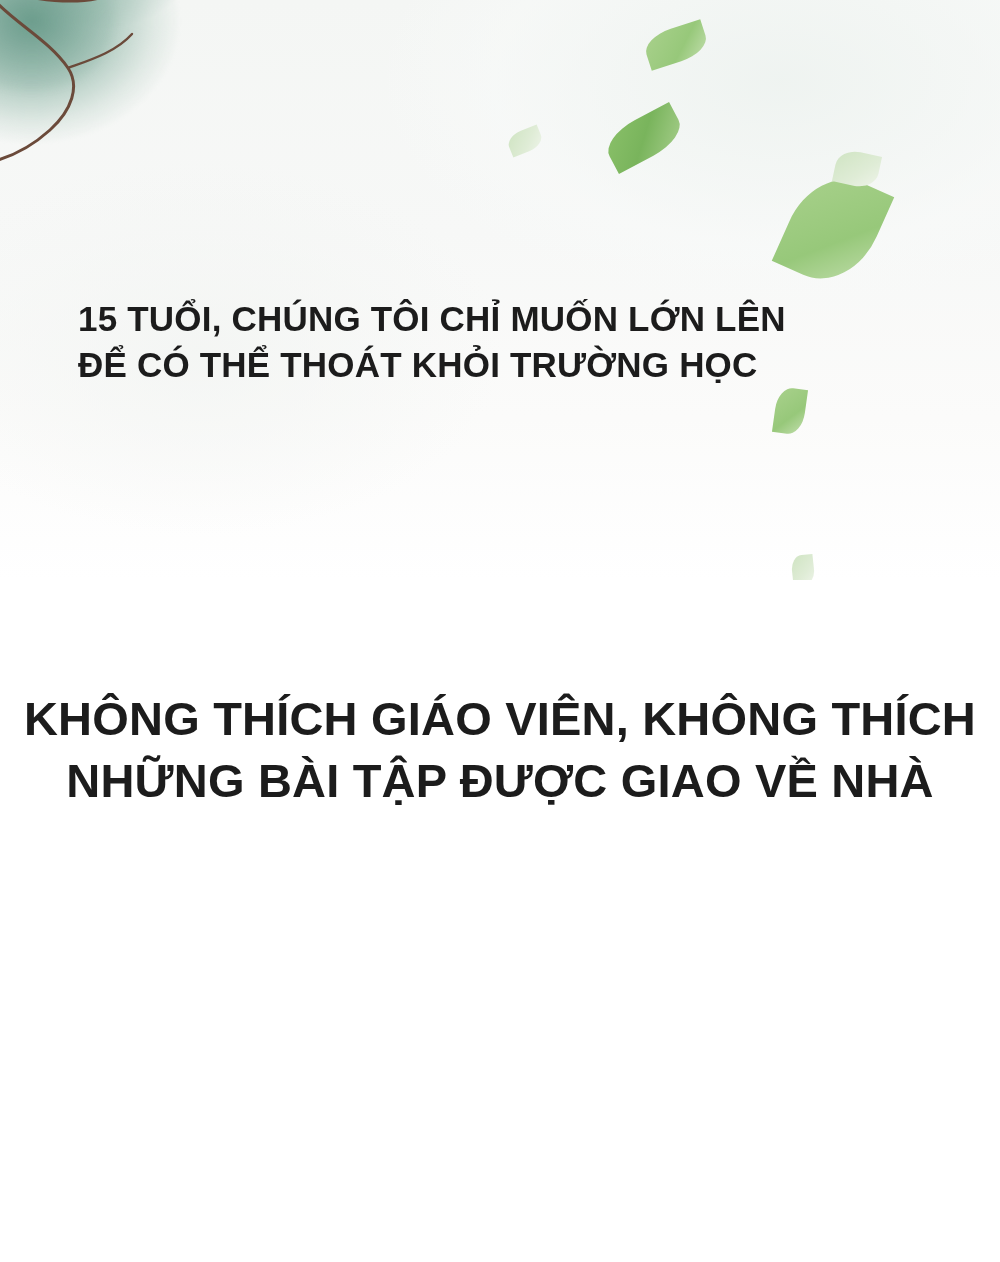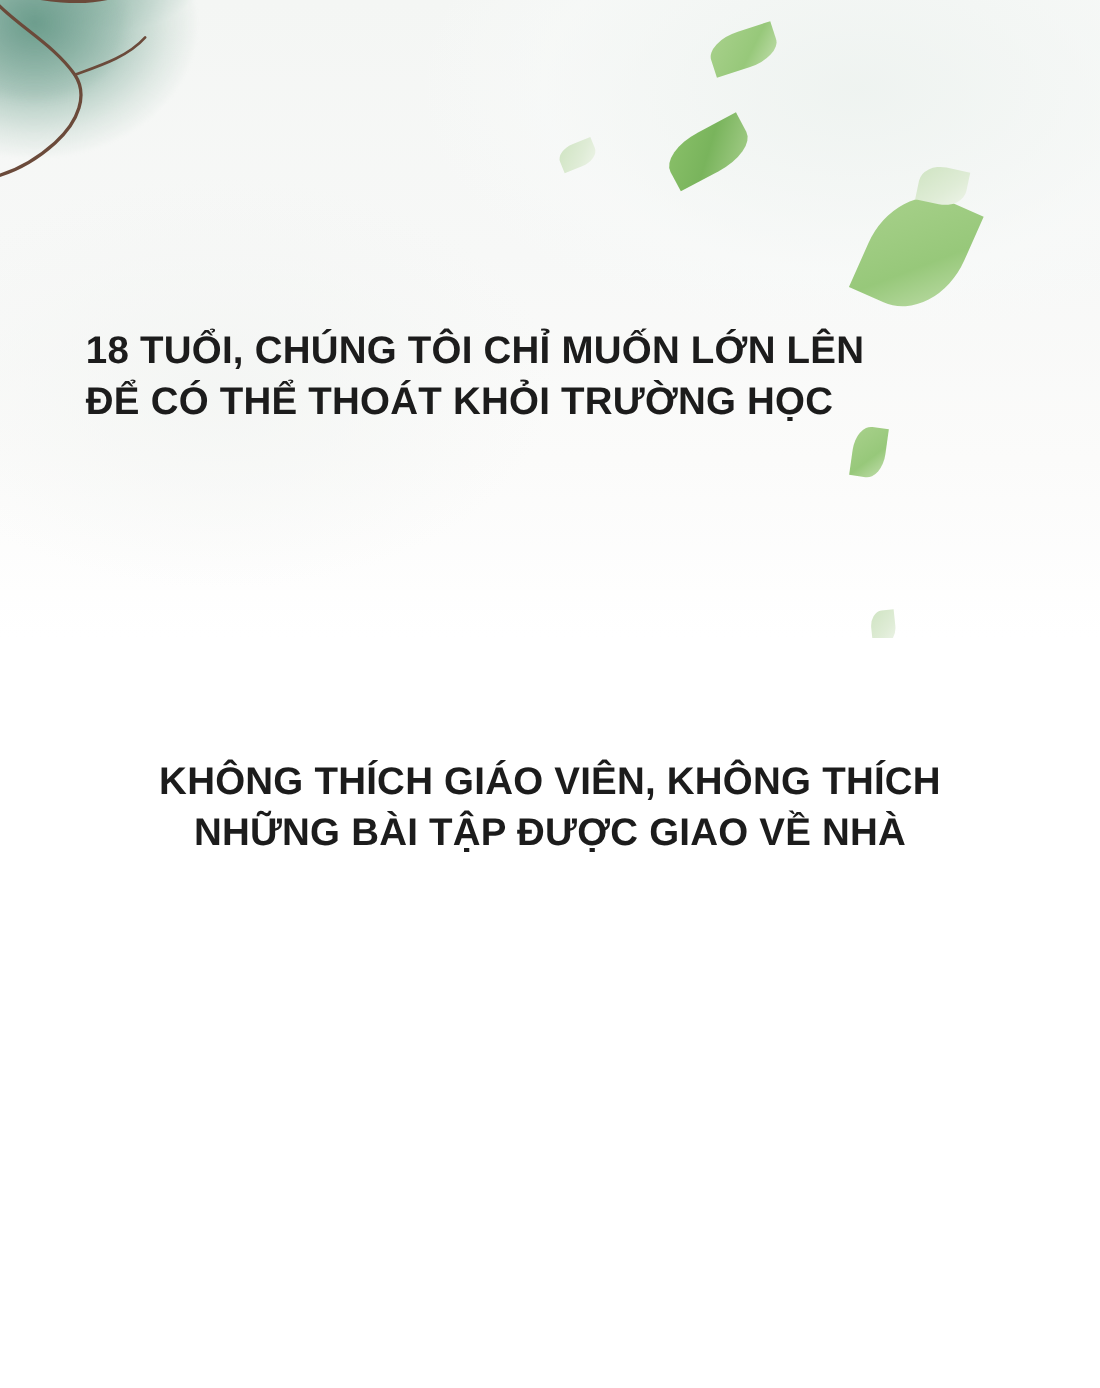--- a/index.html
+++ b/index.html
@@ -93,21 +93,21 @@
   .caption-1 {
     left: 78px;
     top: 296px;
     font-size: 35px;
     text-align: left;
   }
   .caption-2 {
     left: 0;
     top: 688px;
     width: 1000px;
-    font-size: 35px;
+    font-size: 47px;
     text-align: center;
   }
   
   .panel-bottom {
     position: absolute;
     left: 0;
     top: 580px;
     width: 1000px;
     height: 682px;
     background: #ffffff;
@@ -132,19 +132,19 @@
 
     <div class="leaf leaf-1 mid"></div>
     <div class="leaf leaf-2"></div>
     <div class="leaf leaf-3 pale"></div>
     <div class="leaf leaf-4 mid"></div>
     <div class="leaf leaf-5 pale"></div>
     <div class="leaf leaf-6 mid"></div>
     <div class="leaf leaf-7 pale"></div>
   </div>
 
-  <div class="caption caption-1">18 TUỔI, CHÚNG TÔI CHỈ MUỐN LỚN LÊN
+  <div class="caption caption-1">15 TUỔI, CHÚNG TÔI CHỈ MUỐN LỚN LÊN
 ĐỂ CÓ THỂ THOÁT KHỎI TRƯỜNG HỌC</div>
 
   <div class="caption caption-2">KHÔNG THÍCH GIÁO VIÊN, KHÔNG THÍCH
 NHỮNG BÀI TẬP ĐƯỢC GIAO VỀ NHÀ</div>
 
 </div>
 
 </body></html>

